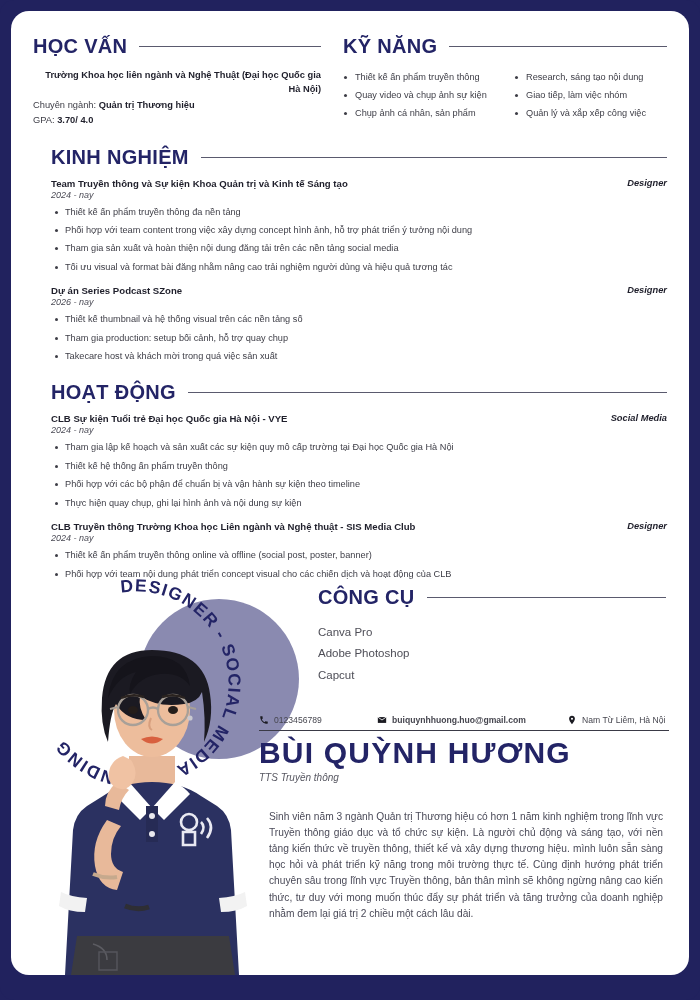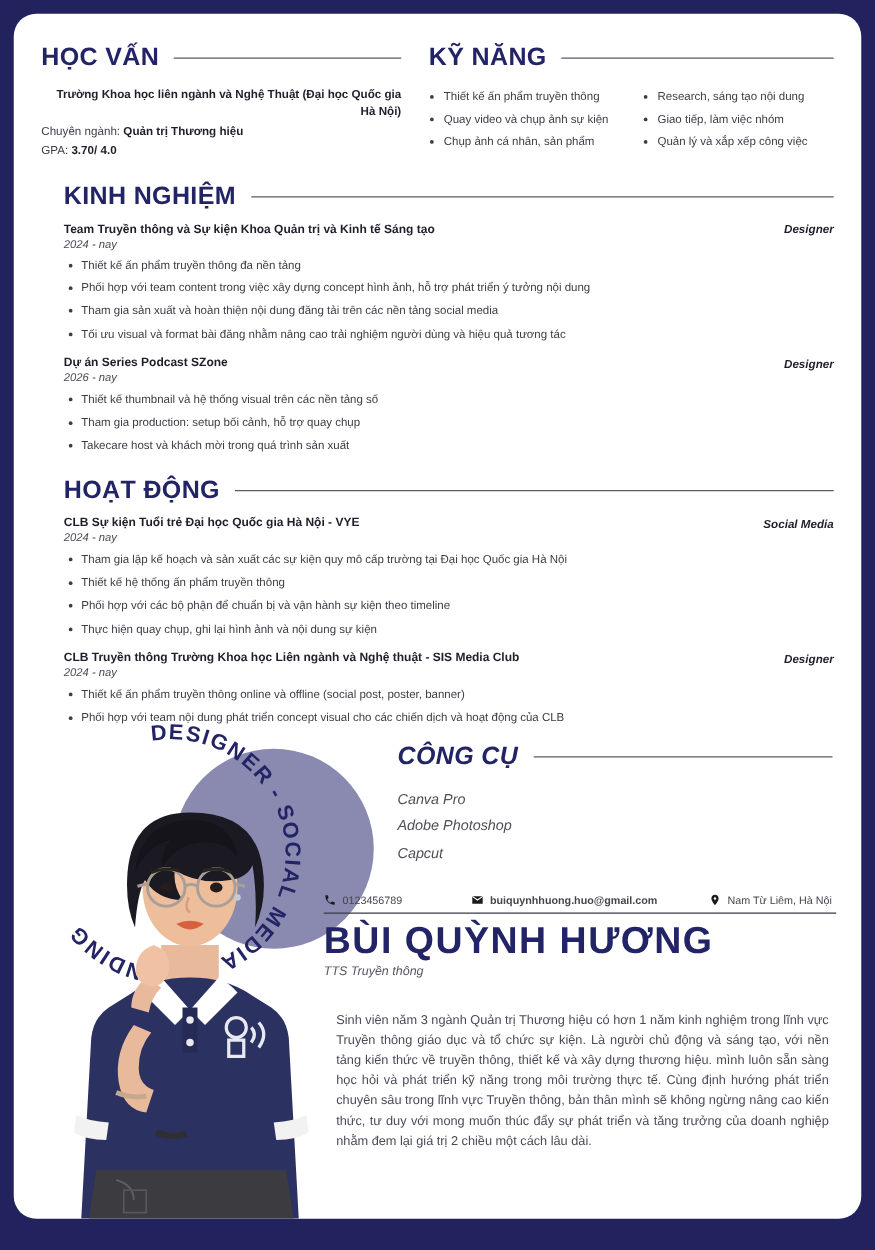--- a/index.html
+++ b/index.html
@@ -61,36 +61,36 @@
     content: ""; position: absolute; left: 1px; top: 7px;
     width: 3px; height: 3px; border-radius: 50%; background: #3d3d46;
   }
 
   
   .block-sec { padding: 0 22px; margin-left: 18px; }
   .sec-gap-1 { margin-top: 18px; }
   .sec-gap-2 { margin-top: 16px; }
 
   .entry { margin-top: 9px; }
-  .entry-head { display: flex; justify-content: space-between; align-items: center; }
+  .entry-head { display: flex; justify-content: space-between; align-items: flex-start; }
   .entry-role {
     font-size: 9.3px; font-style: italic; font-weight: 700; color: #1f1f2b;
     white-space: nowrap; padding-left: 10px;
   }
   .entry-title { font-size: 9.6px; font-weight: 700; color: #1f1f2b; }
   .entry-date { font-size: 9px; font-style: italic; color: #4a4a55; margin-top: 1px; }
   .entry ul.dots { margin-top: 3px; }
   .entry ul.dots li { padding-left: 14px; line-height: 2.0; }
   .entry ul.dots li::before { left: 4px; top: 8px; }
 
   
   #lower { position: absolute; left: 0; top: 560px; width: 678px; height: 404px; }
 
   
-  .tools-wrap { position: absolute; left: 307px; top: 23px; width: 348px; font-style: italic; }
+  .tools-wrap { position: absolute; left: 307px; top: 15px; width: 348px; }
   .tools-list { margin-top: 13px; }
   .tool-item { font-size: 11.5px; color: #4e4e57; line-height: 1.85; }
 
   
   #badge {
     position: absolute; left: 18px; top: 5px;
     width: 215px; height: 215px;
   }
   #badge svg { width: 215px; height: 215px; overflow: visible; }
   #badge text { fill: #232466; font-size: 17.4px; font-weight: 700;
@@ -198,21 +198,21 @@
           </div>
           <div class="entry">
             <div class="entry-head">
               <div class="entry-title">Dự án Series Podcast SZone</div>
               <div class="entry-role">Designer</div>
             </div>
             <div class="entry-date">2026 - nay</div>
             <ul class="dots">
               <li>Thiết kế thumbnail và hệ thống visual trên các nền tảng số</li>
               <li>Tham gia production: setup bối cảnh, hỗ trợ quay chụp</li>
-              <li>Takecare host và khách mời trong quá trình sản xuất</li>
+              <li>Takecare host và khách mời trong quá việc sản xuất</li>
             </ul>
           </div>
         </div>
     </div>
 
     <div class="block-sec sec-gap-2">
       <div class="sec-head h-lg">
         <span class="title">HOẠT ĐỘNG</span>
         <span class="rule"></span>
       </div>

